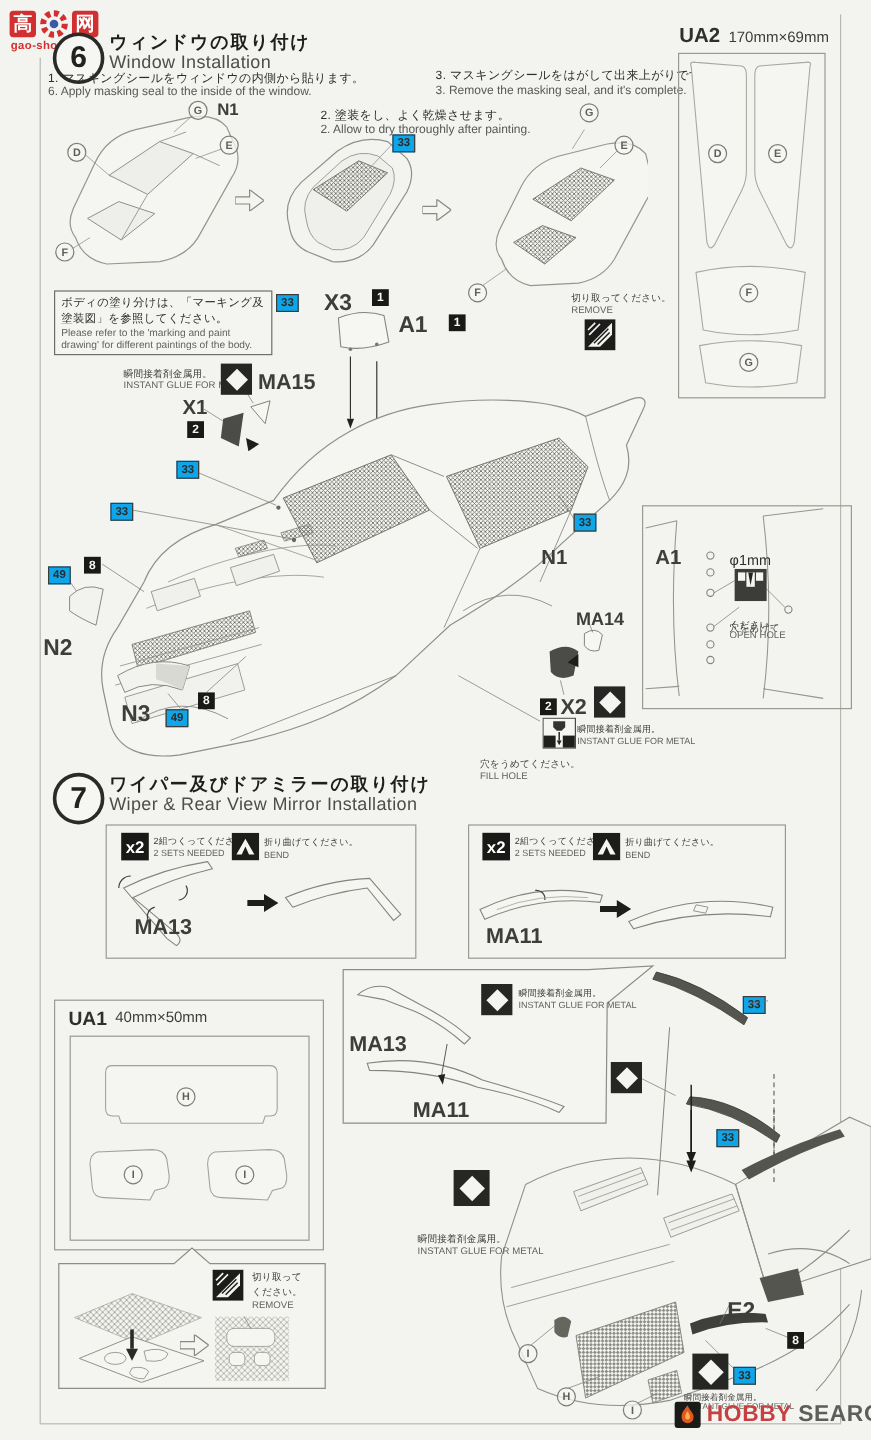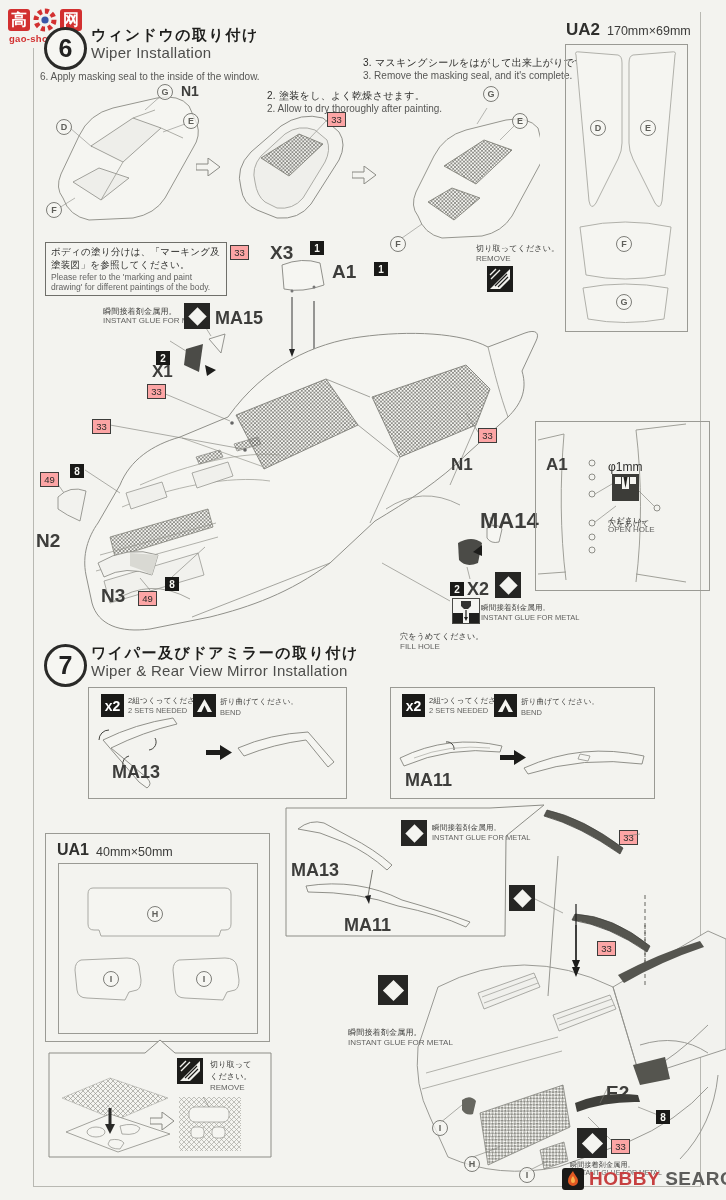--- a/index.html
+++ b/index.html
@@ -14,22 +14,22 @@
   .en10{font-size:10px;color:#575755;white-space:nowrap;}
   .jp8{font-size:8px;color:#3b3b39;letter-spacing:.2px;white-space:nowrap;}
   .en8{font-size:8px;color:#626260;white-space:nowrap;}
   .tjp{font-size:15px;font-weight:bold;color:#1e1e1c;letter-spacing:1.5px;white-space:nowrap;}
   .ten{font-size:15px;color:#4d4d4b;letter-spacing:.3px;white-space:nowrap;}
   .part{font-weight:bold;color:#3d3d3b;white-space:nowrap;font-size:17px;}
   .part.sm{font-size:14px;}
   .part.lg{font-size:19px;}
   .bnum{width:14px;height:14px;background:#191917;color:#f6f6f2;font-size:10px;font-weight:bold;
     display:flex;align-items:center;justify-content:center;}
-  .onum{height:13px;min-width:15px;padding:0 1px;border:1.5px solid #3c3c3a;background:#fca5a5;
-    color:#2c2c2a;font-size:9.5px;font-weight:normal;display:flex;align-items:center;justify-content:center;}
+  .onum{height:13px;min-width:15px;padding:0 1px;border:1.5px solid #3c3c3a;background:#0ea5e9;
+    color:#2c2c2a;font-size:9.5px;font-weight:bold;display:flex;align-items:center;justify-content:center;}
   .circ{width:14px;height:14px;border:1.2px solid #7d7d78;border-radius:50%;color:#5f5f5a;
     background:rgba(246,246,242,.75);font-size:9px;font-weight:bold;display:flex;align-items:center;justify-content:center;}
   .stepc{width:37px;height:37px;border:3px solid #2a2a28;border-radius:50%;background:#f6f6f2;color:#222;
     font-size:25px;font-weight:bold;display:flex;align-items:center;justify-content:center;}
   .glue{background:#262624;display:flex;align-items:center;justify-content:center;}
   .glue>span{display:block;background:#f4f4f0;transform:rotate(45deg);}
   .g26{width:26px;height:26px;} .g26>span{width:13px;height:13px;}
   .g30{width:30px;height:30px;} .g30>span{width:15px;height:15px;}
   .x2i{width:23px;height:23px;background:#191917;color:#fff;display:flex;align-items:center;justify-content:center;
     font-weight:bold;font-size:14px;line-height:1;}
@@ -70,22 +70,23 @@
       <circle cx="13" cy="13" r="9" fill="none" stroke="#d23030" stroke-width="5" stroke-dasharray="4 3"></circle>
       <circle cx="13" cy="13" r="5.5" fill="#f2f2ee"></circle>
         <circle cx="13" cy="13" r="3.6" fill="#3a57a8"></circle>
     </svg>
     <div class="wmb">网</div>
   </div>
   <div class="abs wmu" style="left:9px;top:33px;">gao-shou.com</div>
 
   <div class="abs stepc" style="left:44px;top:27px;">6</div>
   <div class="abs tjp" style="left:91px;top:26px;text-align:right;">ウィンドウの取り付け</div>
-  <div class="abs ten" style="left:91px;top:44px;">Wiper Installation</div>
-
+  <div class="abs ten" style="left:91px;top:44px;">Window Installation</div>
+
+  <div class="abs jp10" style="left:40px;top:58px;">1. マスキングシールをウィンドウの内側から貼ります。</div>
   <div class="abs en10" style="left:40px;top:71px;">6. Apply masking seal to the inside of the window.</div>
   <div class="abs jp10" style="left:363px;top:56px;">3. マスキングシールをはがして出来上がりです。</div>
   <div class="abs en10" style="left:363px;top:70px;">3. Remove the masking seal, and it's complete.</div>
   <div class="abs jp10" style="left:267px;top:89px;">2. 塗装をし、よく乾燥させます。</div>
   <div class="abs en10" style="left:267px;top:103px;">2. Allow to dry thoroughly after painting.</div>
 
   <svg class="abs" style="left:35px;top:80px;" width="175" height="160" viewBox="0 0 175 160">
     <path d="M28,118 Q20,108 26,94 L44,56 Q54,34 78,28 L122,18 Q144,14 154,26 L162,44 Q166,56 158,68 L130,118 Q120,134 98,138 L54,140 Q34,136 28,118 Z" fill="#f5f5f1" stroke="#96968f" stroke-width="1"></path>
     <path d="M56,66 L98,38 L126,48 L88,82 Z" fill="#eeeeea" stroke="#8b8b85" stroke-width="0.8"></path>
     <path d="M38,102 L64,88 L94,98 L66,120 Z" fill="#eeeeea" stroke="#8b8b85" stroke-width="0.8"></path>
@@ -206,34 +207,34 @@
     <path d="M8,20 L20,8 M11,21 L21,11 M5,19 L17,7" stroke="#1c1c1a" stroke-width="1.2"></path>
     <path d="M4,13 L13,4 M3,9 L9,3" stroke="#f2f2ee" stroke-width="1.4"></path>
   </svg>
 
   <div class="abs jp8" style="left:103px;top:306px;">瞬間接着剤金属用。</div>
   <div class="abs en8" style="left:103px;top:316px;">INSTANT GLUE FOR METAL</div>
   <div class="abs glue g26" style="left:184px;top:303px;">
       <span></span>
     </div>
   <div class="abs part" style="left:215px;top:308px;font-size:18px;">MA15</div>
-  <div class="abs part" style="left:152px;top:330px;margin-top:32px;">X1</div>
+  <div class="abs part" style="left:152px;top:330px;">X1</div>
   <div class="abs bnum" style="left:156px;top:351px;">2</div>
   <div class="abs onum" style="left:147px;top:384px;">33</div>
   <div class="abs onum" style="left:92px;top:419px;">33</div>
   <div class="abs bnum" style="left:70px;top:464px;">8</div>
   <div class="abs onum" style="left:40px;top:472px;">49</div>
   <div class="abs part lg" style="left:36px;top:530px;">N2</div>
   <div class="abs part lg" style="left:101px;top:585px;">N3</div>
   <div class="abs onum" style="left:138px;top:591px;">49</div>
   <div class="abs bnum" style="left:165px;top:577px;">8</div>
 
   <div class="abs onum" style="left:478px;top:428px;">33</div>
   <div class="abs part" style="left:451px;top:455px;">N1</div>
-  <div class="abs part" style="left:480px;top:508px;font-size:22px;">MA14</div>
+  <div class="abs part" style="left:480px;top:508px;font-size:15px;">MA14</div>
   <div class="abs bnum" style="left:450px;top:582px;">2</div>
   <div class="abs part" style="left:467px;top:579px;font-size:18px;">X2</div>
   <div class="abs glue g26" style="left:495px;top:572px;">
       <span></span>
     </div>
   <div class="abs jp8" style="left:481px;top:603px;font-size:7.5px;">瞬間接着剤金属用。</div>
   <div class="abs en8" style="left:481px;top:613px;font-size:7.5px;">INSTANT GLUE FOR METAL</div>
 
   <svg class="abs" style="left:452px;top:598px;" width="28" height="26" viewBox="0 0 28 26">
     <rect x="0.5" y="0.5" width="27" height="25" fill="#f5f5f1" stroke="#4a4a46"></rect>
@@ -355,21 +356,21 @@
     <line x1="30" y1="60" x2="20" y2="200" stroke="#6e6e68" stroke-width="0.7"></line>
     <line x1="97" y1="40" x2="112" y2="38" stroke="#7a7a74" stroke-width="0.6"></line>
     <path d="M47,118 Q85,120 122,150 L119,156 Q82,130 44,124 Z" fill="#55554f" stroke="#3c3c38" stroke-width="0.7"></path>
     <line x1="48" y1="108" x2="48" y2="164" stroke="#1d1d1b" stroke-width="1.2"></line>
       <polygon points="44,164 52,164 48,174" fill="#1d1d1b"></polygon>
     <line x1="117" y1="99" x2="117" y2="194" stroke="#55554f" stroke-width="0.9" stroke-dasharray="4 3"></line>
     <line x1="7" y1="103" x2="35" y2="117" stroke="#7a7a74" stroke-width="0.6"></line>
   </svg>
 
   <div class="abs bx" style="left:45px;top:833px;width:223px;height:207px;"></div>
-  <div class="abs" style="left:57px;top:841px;display:flex;gap:7px;align-items:flex-end;">
+  <div class="abs" style="left:57px;top:841px;display:flex;gap:7px;align-items:flex-start;">
     <span style="font-size:16px;font-weight:bold;color:#2f2f2d;">UA1</span>
     <span style="font-size:12.5px;color:#3c3c3a;">40mm×50mm</span>
   </div>
   <div class="abs bx" style="left:58px;top:863px;width:198px;height:169px;"></div>
   <svg class="abs" style="left:59px;top:864px;" width="196" height="167" viewBox="0 0 196 167">
     <path d="M34,26 Q29,26 29,32 L29,62 Q29,68 35,68 L40,68 L42,74 L160,74 L162,68 L166,68 Q172,68 172,62 L172,32 Q172,26 166,26 Z" fill="#f5f5f1" stroke="#a2a29c" stroke-width="0.9" transform="translate(0,-2)"></path>
     <path d="M22,96 Q16,98 16,106 L18,126 Q19,134 28,134 L66,136 L70,128 L78,126 Q82,124 82,116 L80,102 Q78,94 68,94 Z" fill="#f5f5f1" stroke="#a2a29c" stroke-width="0.9"></path>
     <path d="M120,96 Q114,98 114,106 L116,126 Q117,134 126,134 L164,136 L168,128 L176,126 Q180,124 180,116 L178,102 Q176,94 166,94 Z" fill="#f5f5f1" stroke="#a2a29c" stroke-width="0.9"></path>
   </svg>
   <div class="abs circ" style="left:147px;top:906px;">H</div>

